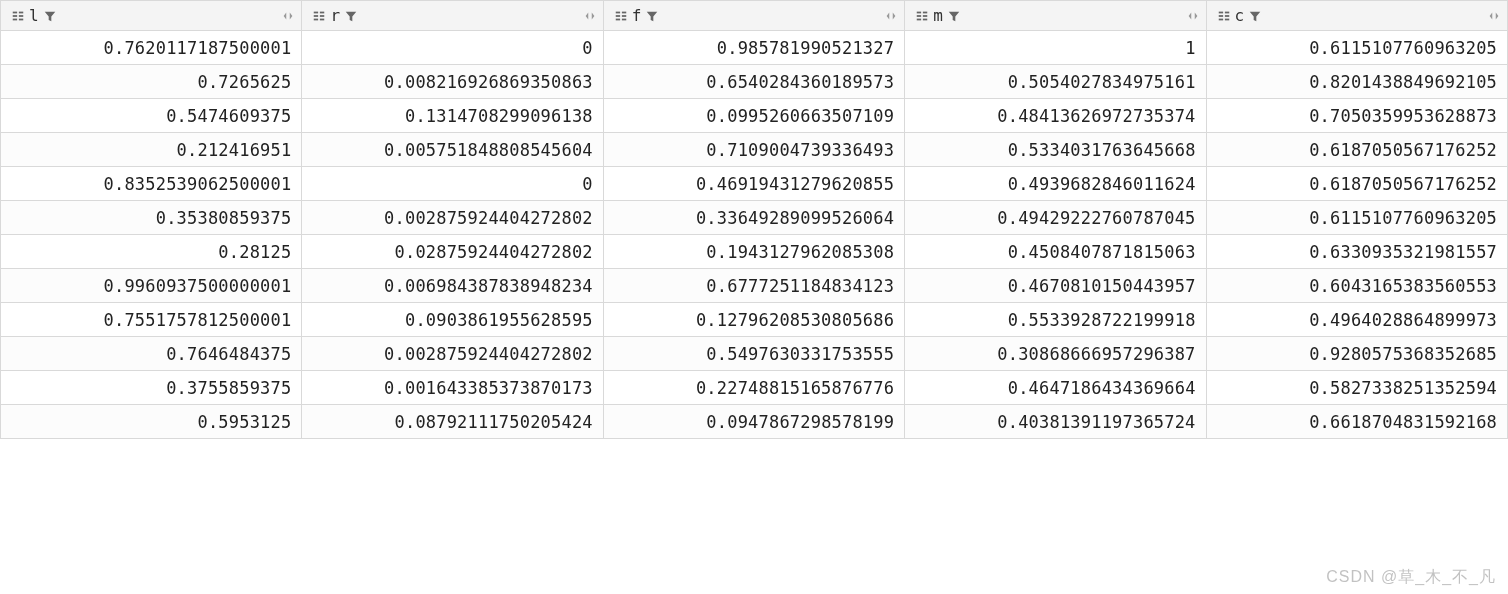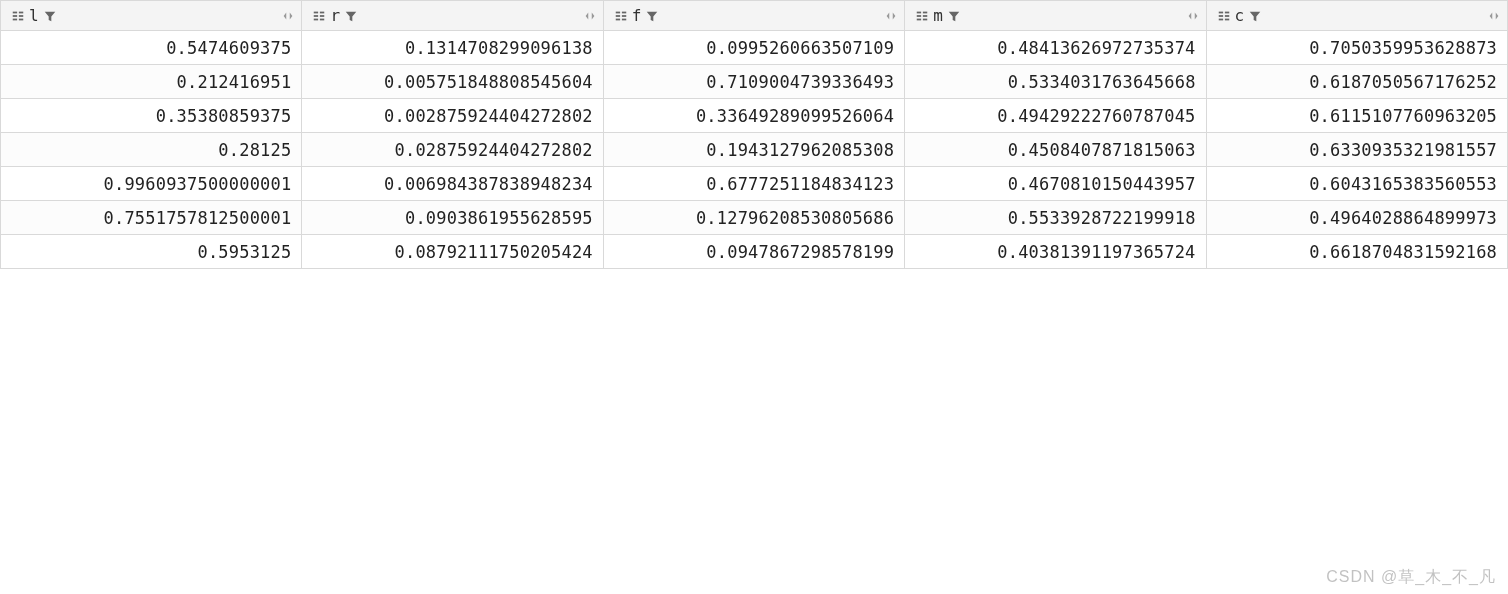--- a/index.html
+++ b/index.html
@@ -213,34 +213,55 @@
             <span class="hdr-icon col-expand">
               <svg viewBox="0 0 16 16">
                 <path d="M6 4l-3 4 3 4V4zM10 4v8l3-4-3-4z"></path>
               </svg>
             </span>
           </th>
         </tr>
     </thead>
     <tbody id="body-rows">
         <tr>
+          <td>0.7620117187500001</td>
+          <td>0</td>
+          <td>0.985781990521327</td>
+          <td>1</td>
+          <td>0.6115107760963205</td>
+        </tr>
+        <tr>
+          <td>0.7265625</td>
+          <td>0.008216926869350863</td>
+          <td>0.6540284360189573</td>
+          <td>0.5054027834975161</td>
+          <td>0.8201438849692105</td>
+        </tr>
+        <tr>
           <td>0.5474609375</td>
           <td>0.1314708299096138</td>
           <td>0.0995260663507109</td>
           <td>0.48413626972735374</td>
           <td>0.7050359953628873</td>
         </tr>
         <tr>
           <td>0.212416951</td>
           <td>0.005751848808545604</td>
           <td>0.7109004739336493</td>
           <td>0.5334031763645668</td>
           <td>0.6187050567176252</td>
         </tr>
         <tr>
+          <td>0.8352539062500001</td>
+          <td>0</td>
+          <td>0.46919431279620855</td>
+          <td>0.4939682846011624</td>
+          <td>0.6187050567176252</td>
+        </tr>
+        <tr>
           <td>0.35380859375</td>
           <td>0.002875924404272802</td>
           <td>0.33649289099526064</td>
           <td>0.49429222760787045</td>
           <td>0.6115107760963205</td>
         </tr>
         <tr>
           <td>0.28125</td>
           <td>0.02875924404272802</td>
           <td>0.1943127962085308</td>
@@ -253,20 +274,34 @@
           <td>0.6777251184834123</td>
           <td>0.4670810150443957</td>
           <td>0.6043165383560553</td>
         </tr>
         <tr>
           <td>0.7551757812500001</td>
           <td>0.0903861955628595</td>
           <td>0.12796208530805686</td>
           <td>0.5533928722199918</td>
           <td>0.4964028864899973</td>
+        </tr>
+        <tr>
+          <td>0.7646484375</td>
+          <td>0.002875924404272802</td>
+          <td>0.5497630331753555</td>
+          <td>0.30868666957296387</td>
+          <td>0.9280575368352685</td>
+        </tr>
+        <tr>
+          <td>0.3755859375</td>
+          <td>0.001643385373870173</td>
+          <td>0.22748815165876776</td>
+          <td>0.4647186434369664</td>
+          <td>0.5827338251352594</td>
         </tr>
         <tr>
           <td>0.5953125</td>
           <td>0.08792111750205424</td>
           <td>0.0947867298578199</td>
           <td>0.40381391197365724</td>
           <td>0.6618704831592168</td>
         </tr>
       </tbody>
   </table>

